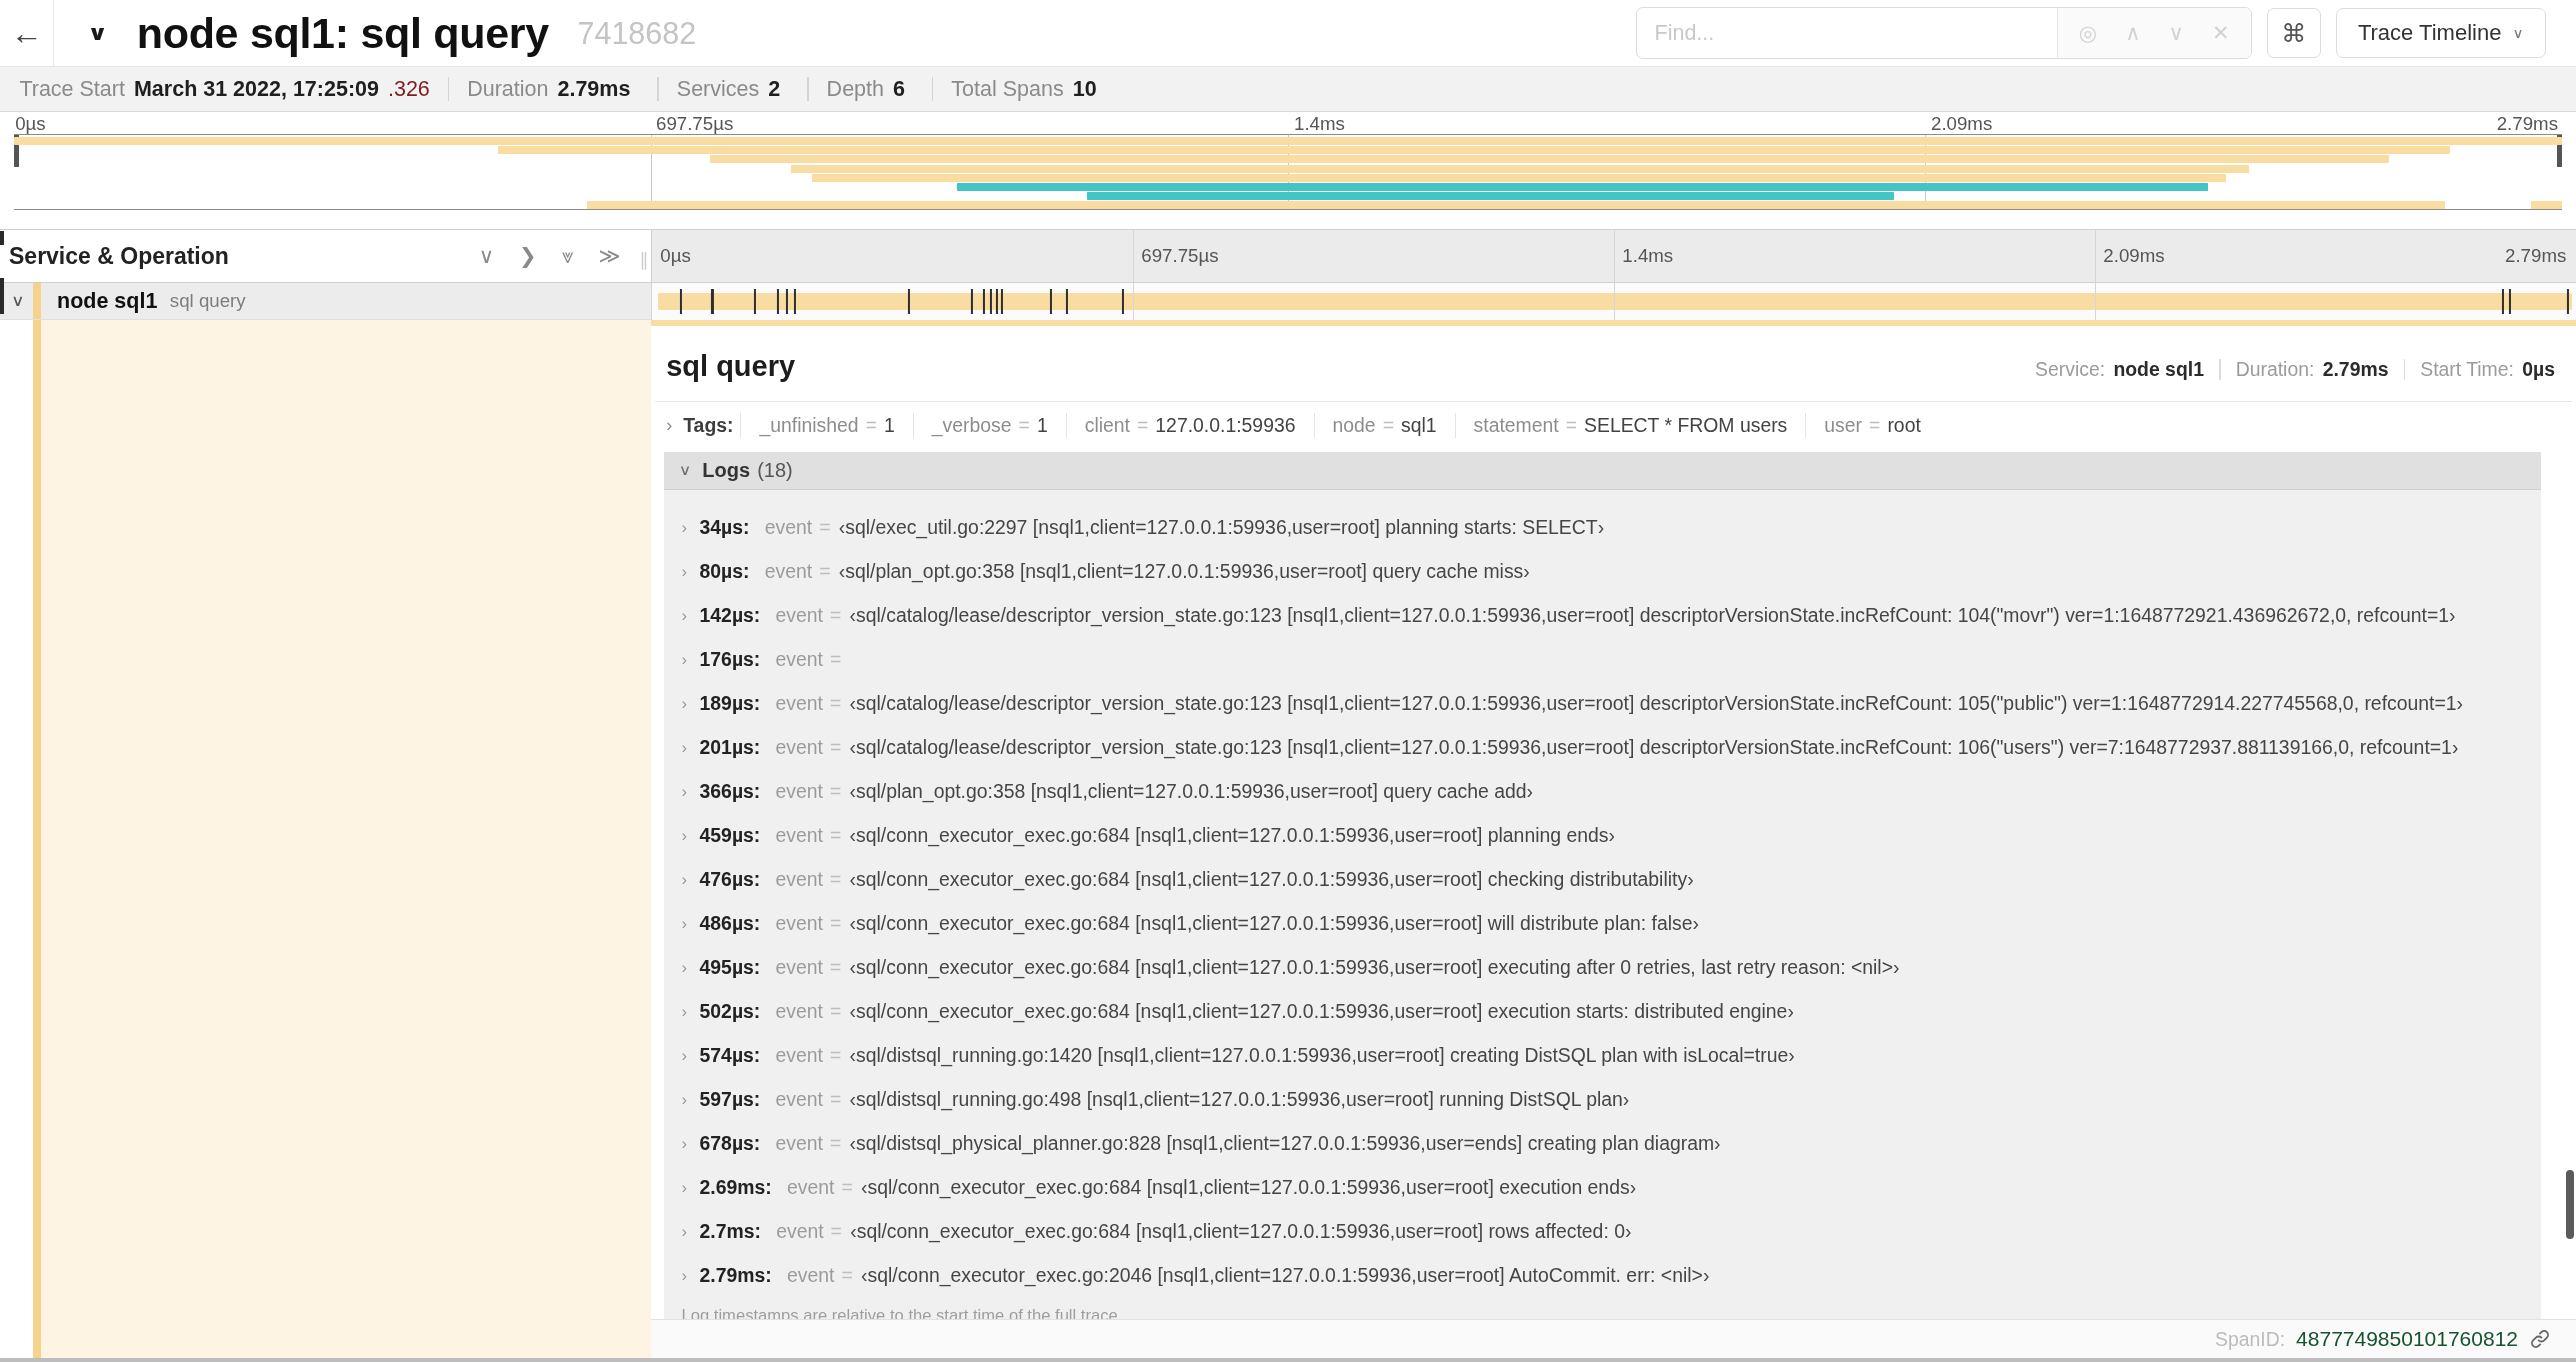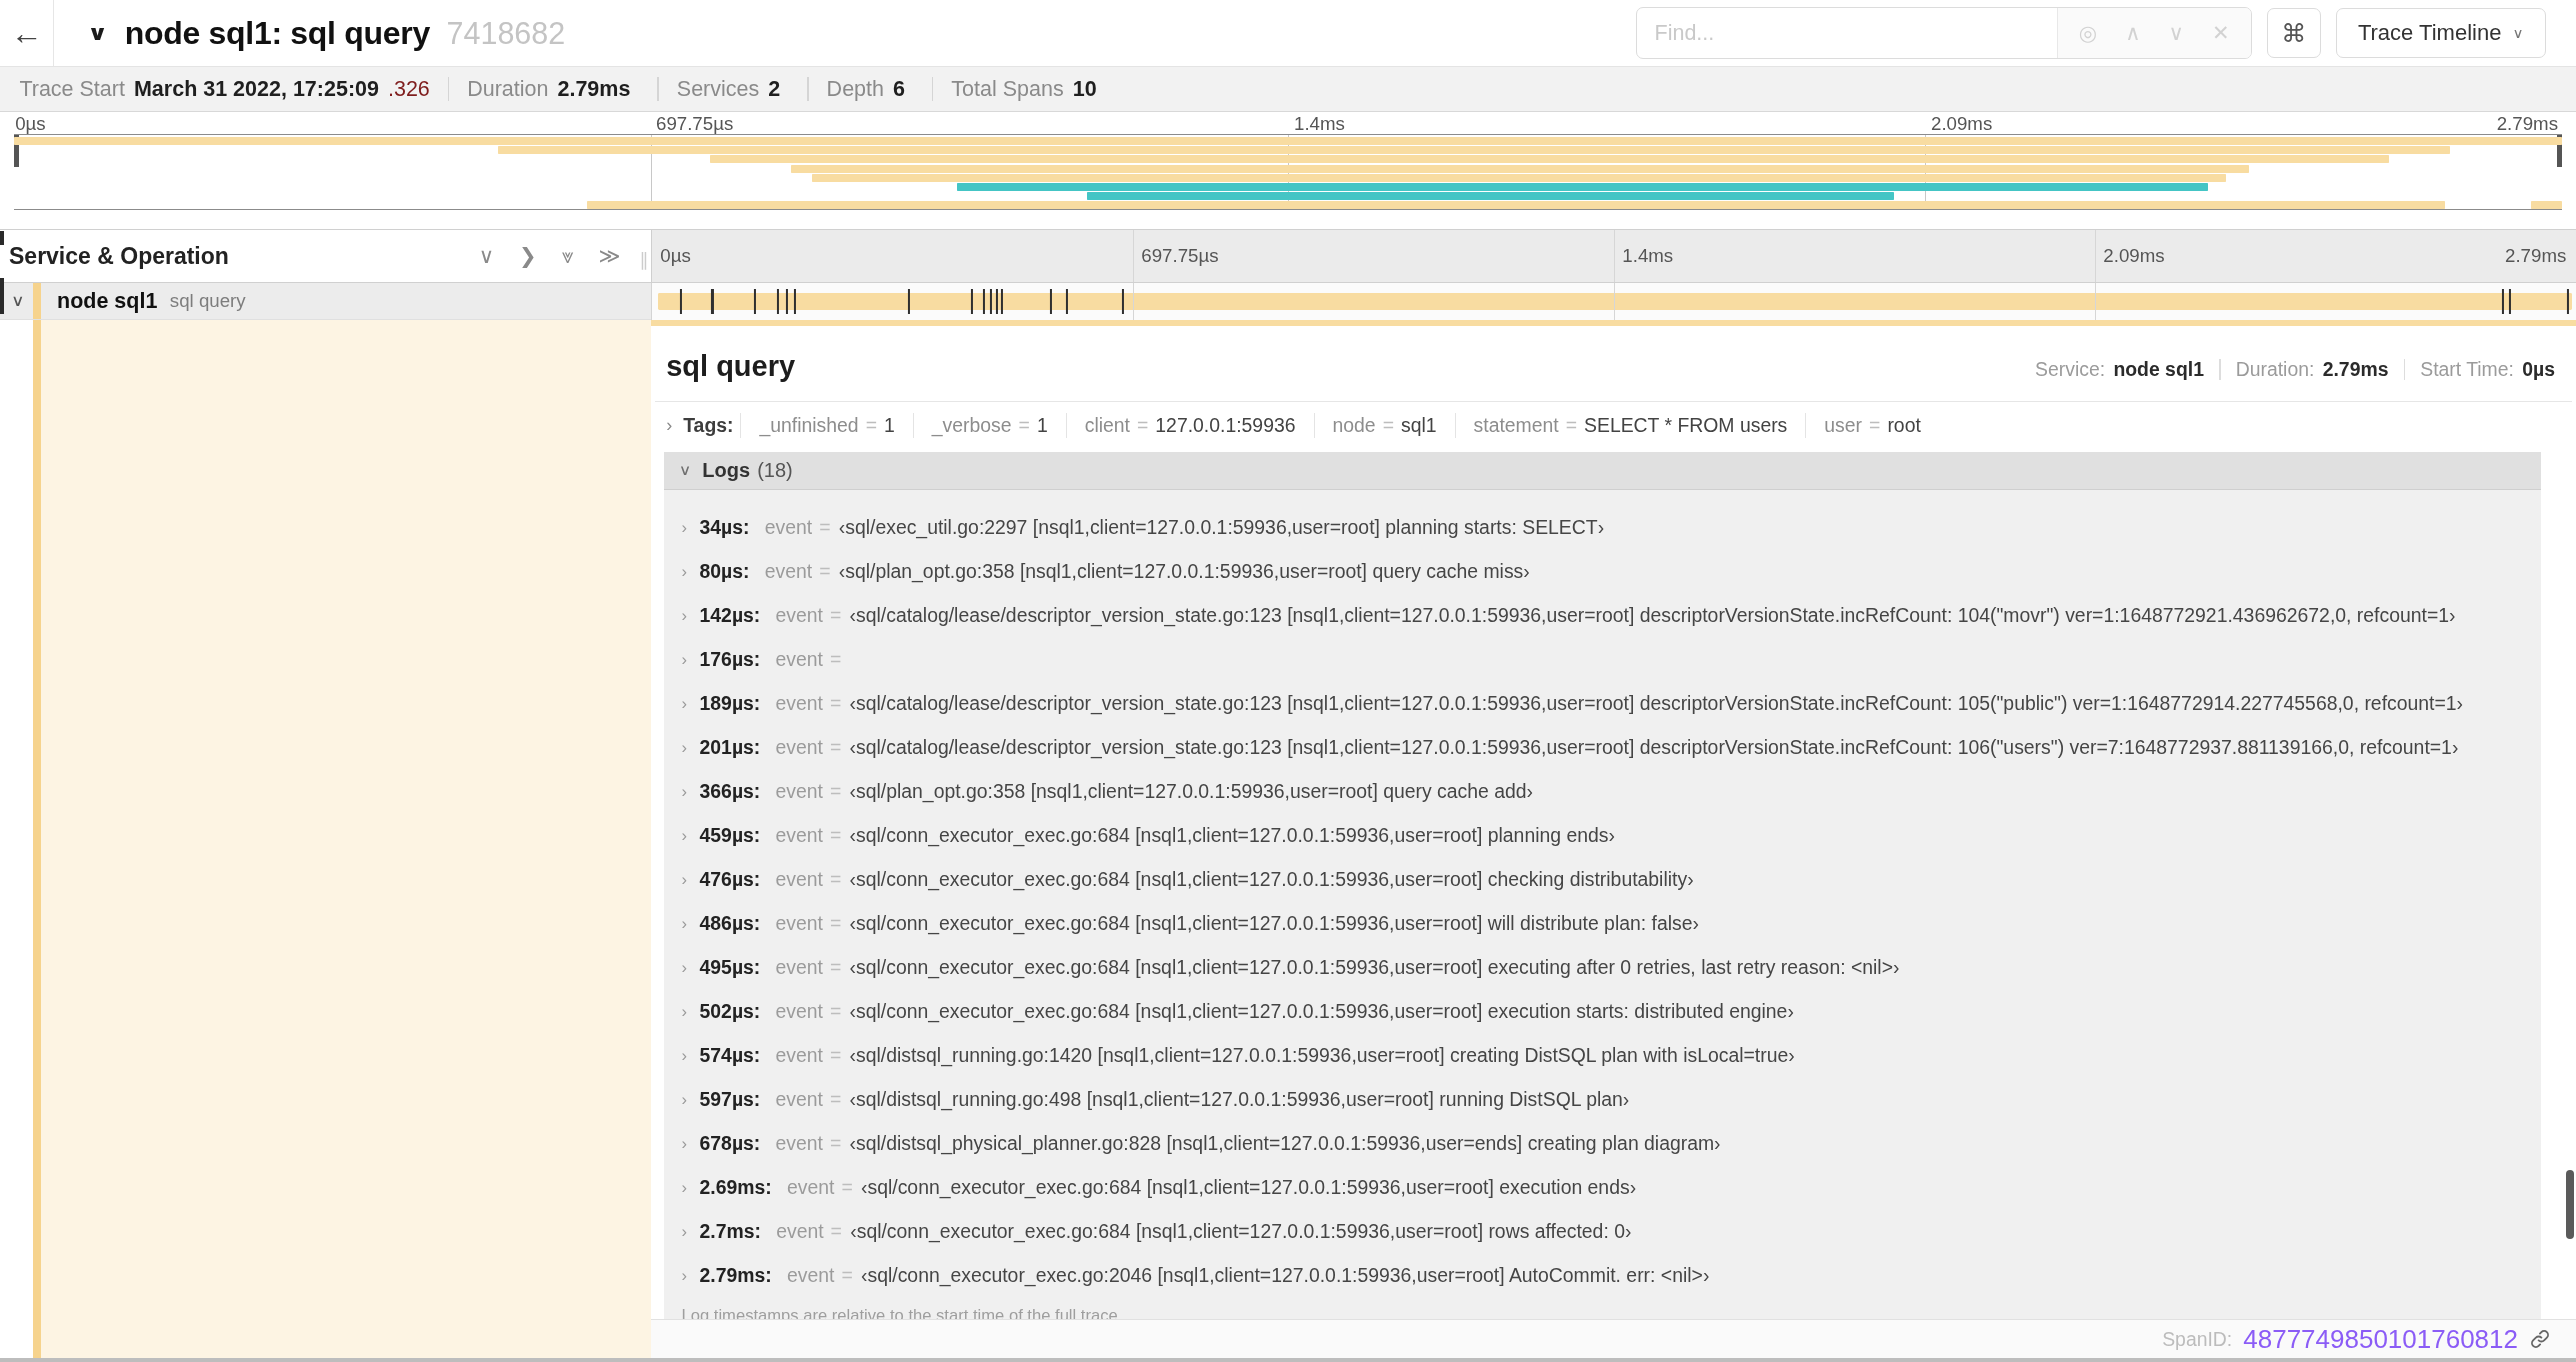--- a/index.html
+++ b/index.html
@@ -6,21 +6,21 @@
   .app{position:relative;width:2576px;height:1363px;background:#fff;overflow:hidden;
        font-family:"Liberation Sans","DejaVu Sans",sans-serif;color:#222;}
 
   
   .topbar{position:absolute;left:0;top:0;width:2576px;height:66px;background:#fff;
           border-bottom:0.7px solid #e4e4e4;display:flex;align-items:center;}
   .back-btn{width:53px;height:66px;border-right:0.7px solid #e6e6e6;display:flex;align-items:center;
             justify-content:center;font-size:32px;color:#444;cursor:pointer;}
   .title-wrap{display:flex;align-items:center;margin-left:33px;gap:16.6px;}
   .title-chev{font-size:26px;font-weight:700;color:#1a1a1a;transform:scaleY(.8);}
-  .page-title{font-size:32px;font-weight:700;color:#111;margin:0;letter-spacing:-0.3px;}
+  .page-title{font-size:43px;font-weight:700;color:#111;margin:12px;letter-spacing:-0.3px;}
   .trace-id{font-size:30.5px;color:#c4c4c4;font-weight:500;}
   .top-controls{margin-left:auto;display:flex;align-items:center;gap:15.2px;margin-right:30.5px;justify-content:flex-end;}
   .find-group{display:flex;height:50px;border:1.4px solid #dcdcdc;border-radius:7px;overflow:hidden;
               background:#fff;width:614px;}
   .find-input{border:none;outline:none;flex:1;font-size:21.5px;padding:0 18px;color:#333;background:transparent;}
   .find-input::placeholder{color:#c9c9c9;}
   .find-suffix{display:flex;align-items:center;gap:28px;background:#fafafa;border-left:1.4px solid #e8e8e8;
                padding:0 21px;}
   .suffix-icon{font-size:21px;color:#d2d2d2;}
   .icon-btn{height:50px;min-width:54px;border:1.4px solid #dcdcdc;border-radius:7px;background:#fff;
@@ -109,21 +109,21 @@
   .log-time{font-weight:700;color:#222;margin-right:15.2px;}
   .log-field{color:#9b9b9b;margin-right:7px;}
   .log-eq{color:#bdbdbd;margin-right:8.3px;}
   .log-text{color:#454545;}
   .logs-foot{background:#f0f0f0;padding:5.5px 0 11px 18px;font-size:16.6px;color:#9e9e9e;}
 
   .spanid-row{position:absolute;left:651px;right:0;top:999px;height:39px;background:#fafafa;
               border-top:1.4px solid #e1e1e1;display:flex;justify-content:flex-end;align-items:center;
               padding-right:25px;box-sizing:border-box;gap:11px;}
   .spanid-label{color:#bcbcbc;font-size:19.4px;}
-  .spanid-value{color:#8b5cf6;font-size:26px;}
+  .spanid-value{color:#14532d;font-size:21px;}
   .link-icon{width:22px;height:22px;cursor:pointer;}
 
   .bottom-strip{position:absolute;left:0;right:0;bottom:0;height:5.5px;background:#bdbdbd;}
   .right-scrollbar{position:absolute;right:2.1px;top:850px;width:7.6px;height:69px;background:#5a5a5a;
                    border-radius:4.2px;}
   .left-scroll-mark-a{position:absolute;left:0;top:231px;width:4.2px;height:14px;background:#2a2a2a;}
   .left-scroll-mark-b{position:absolute;left:0;top:278px;width:4.2px;height:36px;background:#2a2a2a;}
 </style>
 </head>
 <body>

